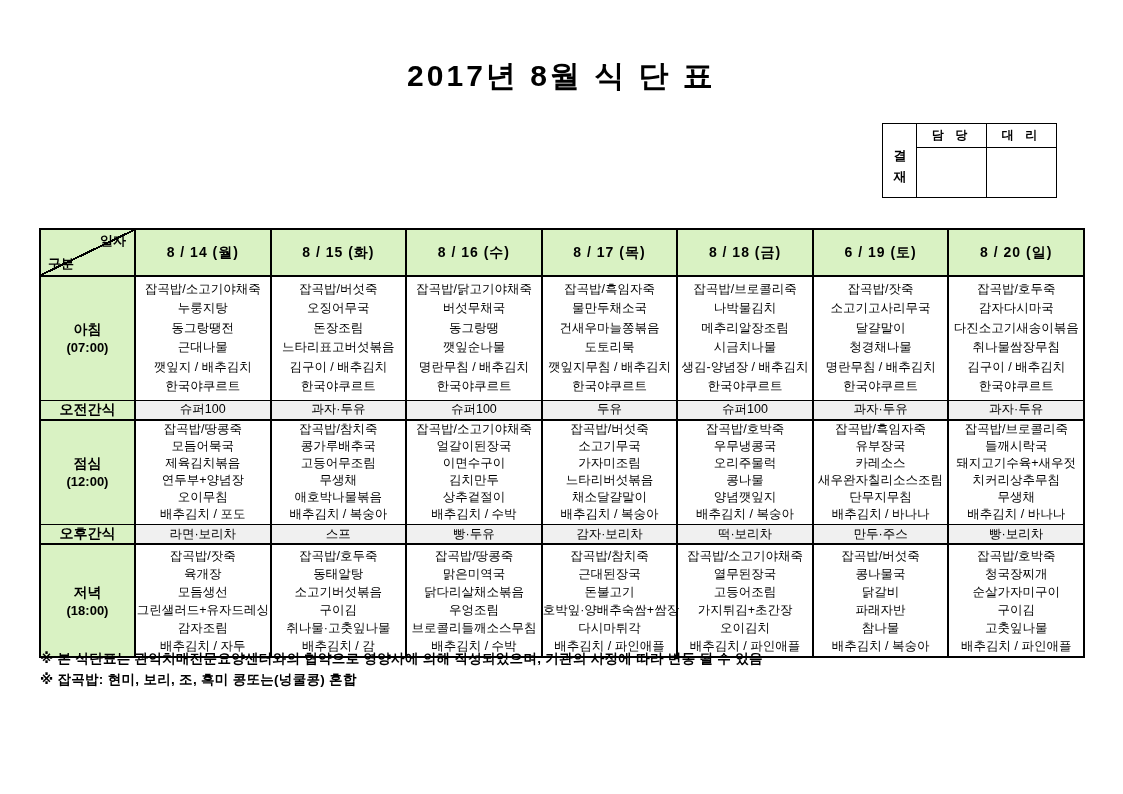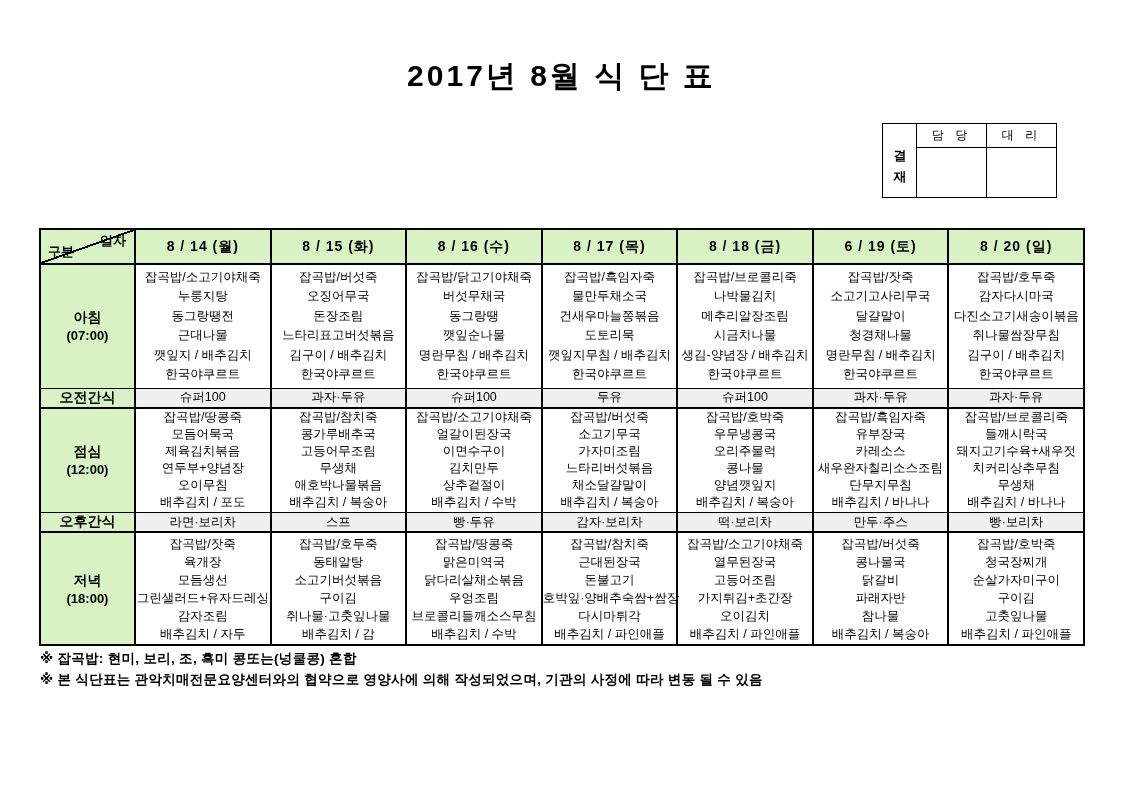--- a/index.html
+++ b/index.html
@@ -23,37 +23,37 @@
     position:absolute;left:882px;top:123px;border-collapse:collapse;
   }
   .approval td{border:1px solid var(--border);padding:0;}
   .approval .stamp{
     width:34px;text-align:center;vertical-align:middle;
     writing-mode:vertical-rl;text-orientation:upright;
     font-size:13px;font-weight:bold;letter-spacing:8px;padding-left:0;
   }
   .approval .hdr{
     width:70px;height:24px;text-align:center;vertical-align:middle;
-    font-size:12px;font-weight:normal;letter-spacing:4px;
+    font-size:12px;font-weight:bold;letter-spacing:4px;
   }
   .approval .sign{height:50px;}
   .subtitle{
     position:absolute;left:40px;top:199px;
     font-size:15px;font-weight:bold;letter-spacing:0.5px;margin-top:28px;
   }
   
   .menu{
     position:absolute;left:39px;top:228px;width:1046px;
     border-collapse:collapse;table-layout:fixed;
   }
   .menu th,.menu td{
     border:2px solid var(--border);padding:0;margin:0;
     vertical-align:middle;text-align:center;
   }
-  .menu thead tr{height:35px;}
+  .menu thead tr{height:47px;}
   .menu tbody tr:nth-child(1){height:124px;}
   .menu tbody tr:nth-child(2){height:14px;}
   .menu tbody tr:nth-child(3){height:105px;}
   .menu tbody tr:nth-child(4){height:19px;}
   .menu tbody tr:nth-child(5){height:113px;}
   
   .menu tbody tr.meal > *{border-bottom-width:1px;}
   .menu tbody tr.snack > *{border-top-width:1px;}
   .menu tbody tr:last-child > *{border-bottom-width:2px;}
   .corner{
@@ -333,17 +333,17 @@
             <div class="menu-line">순살가자미구이</div>
             <div class="menu-line">구이김</div>
             <div class="menu-line">고춧잎나물</div>
             <div class="menu-line">배추김치 / 파인애플</div>
           </td>
         </tr>
       </tbody>
   </table>
 
   <div class="notes">
+    <div>※ 본 식단표는 관악치매전문요양센터와의 협약으로 영양사에 의해 작성되었으며, 기관의 사정에 따라 변동 될 수 있음</div>
     <div>※ 잡곡밥: 현미, 보리, 조, 흑미 콩또는(넝쿨콩) 혼합</div>
-    <div>※ 본 식단표는 관악치매전문요양센터와의 협약으로 영양사에 의해 작성되었으며, 기관의 사정에 따라 변동 될 수 있음</div>
   </div>
 
 </div>
 
 </body></html>

